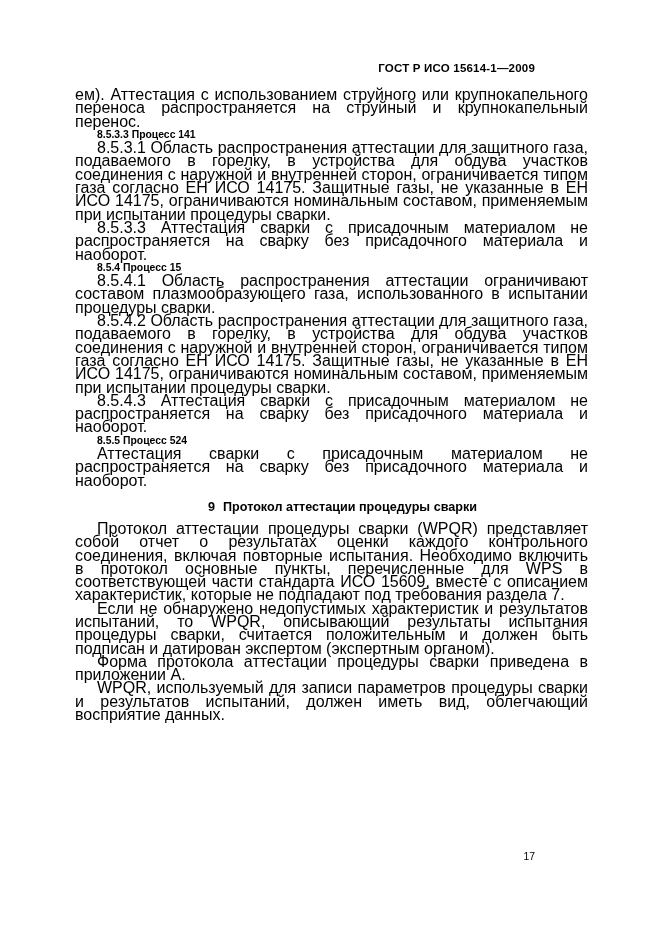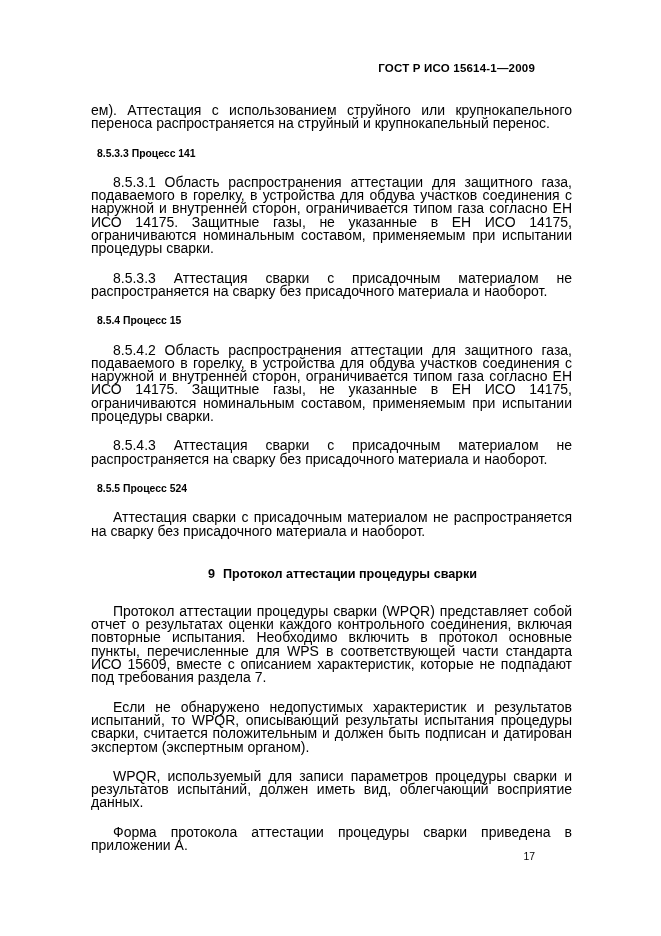--- a/index.html
+++ b/index.html
@@ -31,22 +31,22 @@
     letter-spacing: 0.2px;
     white-space: nowrap;
   }
   .content {
     position: absolute;
     left: 75px;
     top: 88px;
     width: 513px;
   }
   p {
-    margin: 16px;
-    font-size: 14px;
+    margin: 0;
+    font-size: 16px;
     line-height: 13.3px;
     text-align: justify;
     text-justify: inter-word;
   }
   p.ind {
     text-indent: 22px;
   }
   p.noind {
     text-indent: 0;
   }
@@ -84,26 +84,27 @@
 <div class="page">
 
   <div class="header">ГОСТ Р ИСО 15614-1—2009</div>
 
   <div class="content">
       <p class="noind">ем). Аттестация с использованием струйного или крупнокапельного переноса распространяется на струйный и крупнокапельный перенос.</p>
       <div class="subhead">8.5.3.3  Процесс 141</div>
       <p class="ind">8.5.3.1  Область распространения аттестации для защитного газа, подаваемого в горелку, в устройства для обдува участков соединения с наружной и внутренней сторон, ограничивается типом газа согласно ЕН ИСО 14175. Защитные газы, не указанные в ЕН ИСО 14175, ограничиваются номинальным составом, применяемым при испытании процедуры сварки.</p>
       <p class="ind">8.5.3.3  Аттестация сварки с присадочным материалом не распространяется на сварку без присадочного материала и наоборот.</p>
       <div class="subhead">8.5.4  Процесс 15</div>
+      <p class="ind">8.5.4.1  Область распространения аттестации ограничивают составом плазмообразующего газа, использованного в испытании процедуры сварки.</p>
       <p class="ind">8.5.4.2  Область распространения аттестации для защитного газа, подаваемого в горелку, в устройства для обдува участков соединения с наружной и внутренней сторон, ограничивается типом газа согласно ЕН ИСО 14175. Защитные газы, не указанные в ЕН ИСО 14175, ограничиваются номинальным составом, применяемым при испытании процедуры сварки.</p>
       <p class="ind">8.5.4.3  Аттестация сварки с присадочным материалом не распространяется на сварку без присадочного материала и наоборот.</p>
       <div class="subhead">8.5.5  Процесс 524</div>
       <p class="ind">Аттестация сварки с присадочным материалом не распространяется на сварку без присадочного материала и наоборот.</p>
       <div class="section-title"><span class="num">9</span><span>Протокол аттестации процедуры сварки</span></div>
       <p class="ind">Протокол аттестации процедуры сварки (WPQR) представляет собой отчет о результатах оценки каждого контрольного соединения, включая повторные испытания. Необходимо включить в протокол основные пункты, перечисленные для WPS в соответствующей части стандарта ИСО 15609, вместе с описанием характеристик, которые не подпадают под требования раздела 7.</p>
       <p class="ind">Если не обнаружено недопустимых характеристик и результатов испытаний, то WPQR, описывающий результаты испытания процедуры сварки, считается положительным и должен быть подписан и датирован экспертом (экспертным органом).</p>
+      <p class="ind">Форма протокола аттестации процедуры сварки приведена в приложении А.</p>
       <p class="ind">WPQR, используемый для записи параметров процедуры сварки и результатов испытаний, должен иметь вид, облегчающий восприятие данных.</p>
-      <p class="ind">Форма протокола аттестации процедуры сварки приведена в приложении А.</p>
     </div>
 
   <div class="pagenum">17</div>
 
 </div>
 
 </body></html>

